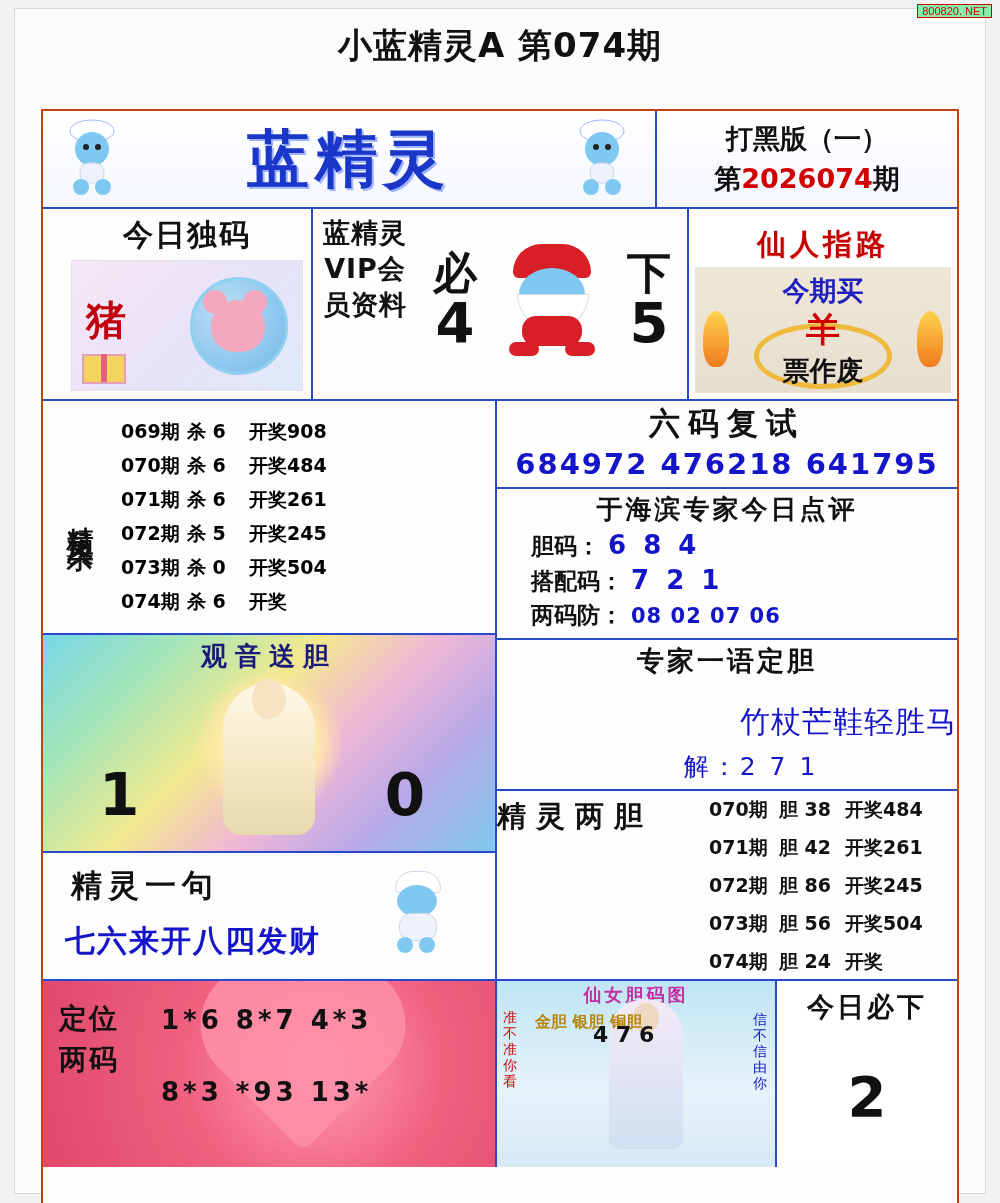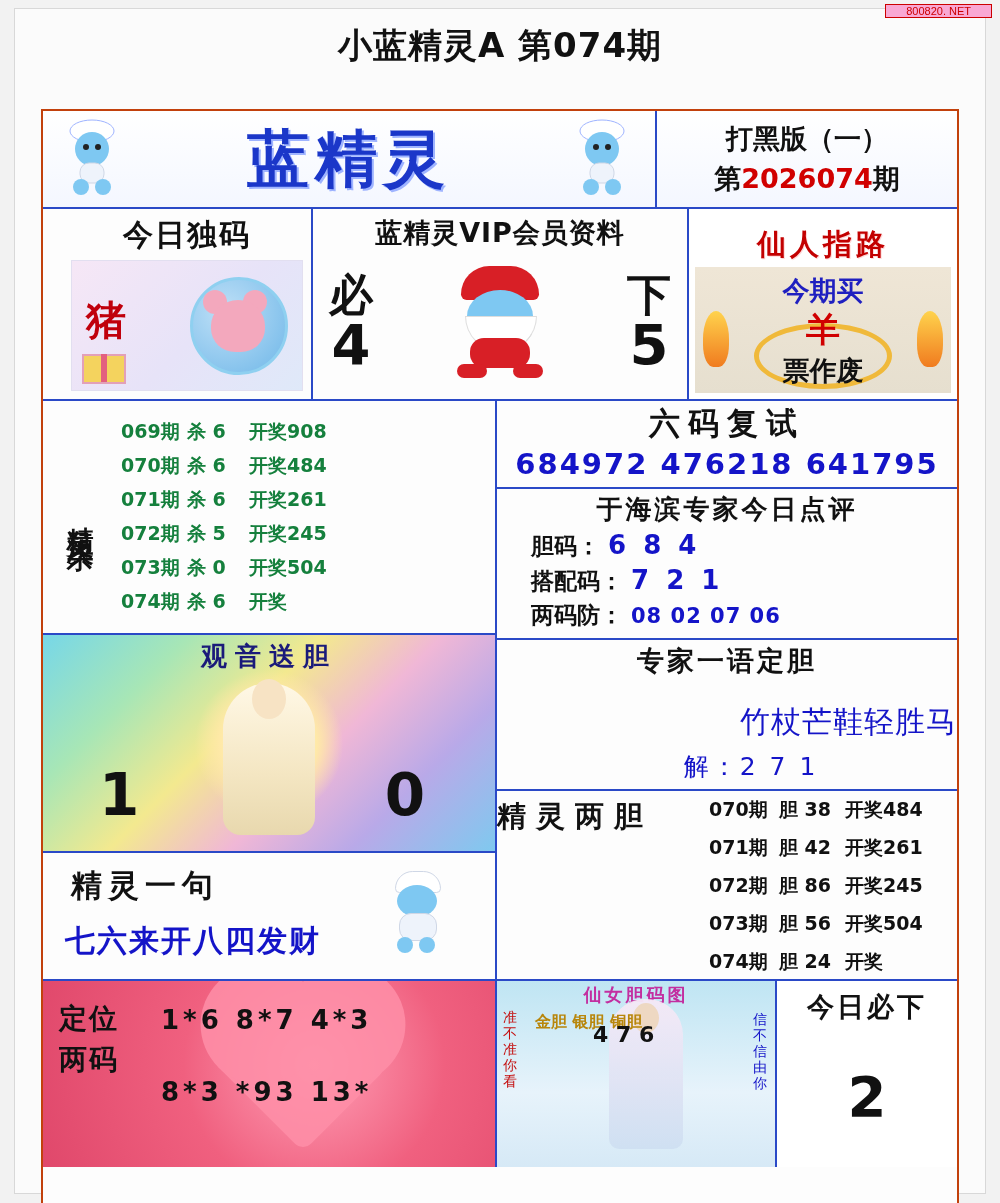--- a/index.html
+++ b/index.html
@@ -5,22 +5,22 @@
   html,body{margin:0;padding:0;}
   body{
     width:1000px;height:1203px;
     background:#f2f2f2;
     font-family:"DejaVu Sans","Liberation Sans",sans-serif;
     overflow:hidden;
     position:relative;
   }
   .watermark{
     position:absolute;top:4px;right:8px;
-    border:1px solid #c00;color:#c00;background:#f9a8d4;
-    font-size:11px;line-height:10px;padding:1px 20px;
+    border:1px solid #c00;color:#c00;background:#86efac;
+    font-size:11px;line-height:10px;padding:1px 4px;
     font-family:"Liberation Sans",sans-serif;
     text-align:center;
     z-index:50;
   }
   .page{
     position:absolute;left:14px;top:8px;width:972px;height:1186px;
     background:#fbfbfb;
     border:1px solid #d8d8d8;
     box-sizing:border-box;
   }
@@ -90,21 +90,21 @@
     content:"";position:absolute;left:10px;top:10px;width:24px;height:24px;
     background:#f3a8bd;border-radius:50%;
     box-shadow:40px 0 0 #f3a8bd;
   }
   .dm-word{
     position:absolute;left:14px;top:46%;transform:translateY(-50%);
     font-size:40px;font-weight:bold;color:#c0000c;
   }
   .gift{position:absolute;left:10px;bottom:6px;width:40px;height:26px;background:#f4d35e;border:2px solid #e3a0b8;}
   .gift:after{content:"";position:absolute;left:17px;top:-2px;width:6px;height:28px;background:#e3607f;}
-  .b-vip{flex:1;border-right:2px solid #2a49c7;display:flex;flex-direction:column;}
+  .b-vip{flex:1;border-right:2px solid #2a49c7;display:flex;flex-direction:row;}
   .b-vip .cap{
     text-align:center;font-size:27px;font-weight:bold;color:#111;padding:6px 0 2px;letter-spacing:1px;
   }
   .b-vip .body{flex:1;display:flex;align-items:center;justify-content:space-between;padding:0 16px 6px;}
   .vip-char{font-size:44px;font-weight:bold;color:#111;line-height:1;}
   .vip-num{font-size:56px;font-weight:bold;color:#111;line-height:1;}
   .vip-l,.vip-r{display:flex;flex-direction:column;align-items:center;}
   .vip-mid{width:150px;height:118px;position:relative;}
   
   .papa-hat{position:absolute;left:36px;top:2px;width:78px;height:34px;background:#d81f26;border-radius:40px 40px 8px 8px;}
@@ -132,21 +132,21 @@
   
   .mid{display:flex;border-bottom:2px solid #2a49c7;height:578px;}
   .mid-left{width:452px;border-right:2px solid #2a49c7;display:flex;flex-direction:column;}
   .jlkill{display:flex;height:232px;border-bottom:2px solid #2a49c7;}
   .jlkill .vlabel{
     width:74px;display:flex;align-items:center;justify-content:center;
     font-size:27px;font-weight:bold;color:#111;
     writing-mode:vertical-rl;letter-spacing:6px;
   }
   .jlkill .rows{flex:1;display:flex;flex-direction:column;justify-content:center;padding-right:8px;}
-  .krow{font-size:19px;font-weight:bold;color:#15803d;padding:4px 0 4px 4px;}
+  .krow{font-size:19px;font-weight:bold;color:#000000;padding:4px 0 4px 4px;}
   .krow span{display:inline-block;}
   .krow .p{width:66px;}
   .krow .k{width:62px;}
   .gy{
     height:216px;border-bottom:2px solid #2a49c7;position:relative;overflow:hidden;
     background:linear-gradient(135deg,#77d7e8 0%,#a7e6b6 22%,#f3e98f 42%,#f0b7d6 60%,#b9a9e8 78%,#7fc9ef 100%);
   }
   .gy-cap{
     position:absolute;top:4px;left:0;right:0;text-align:center;
     font-size:26px;font-weight:bold;color:#1a1a7a;letter-spacing:8px;

